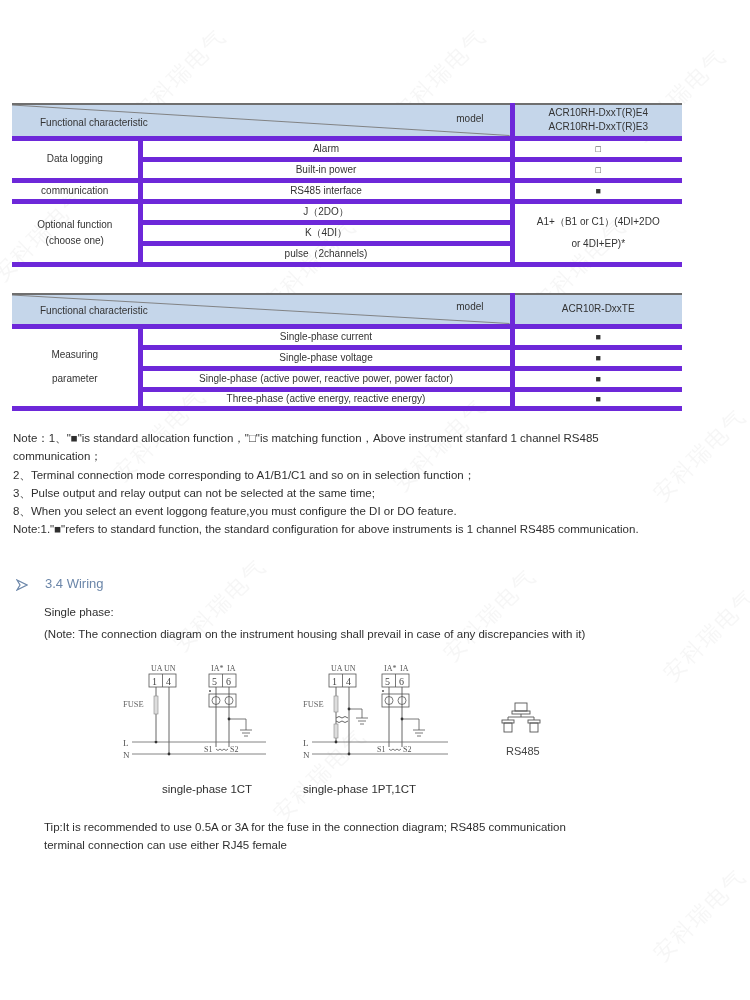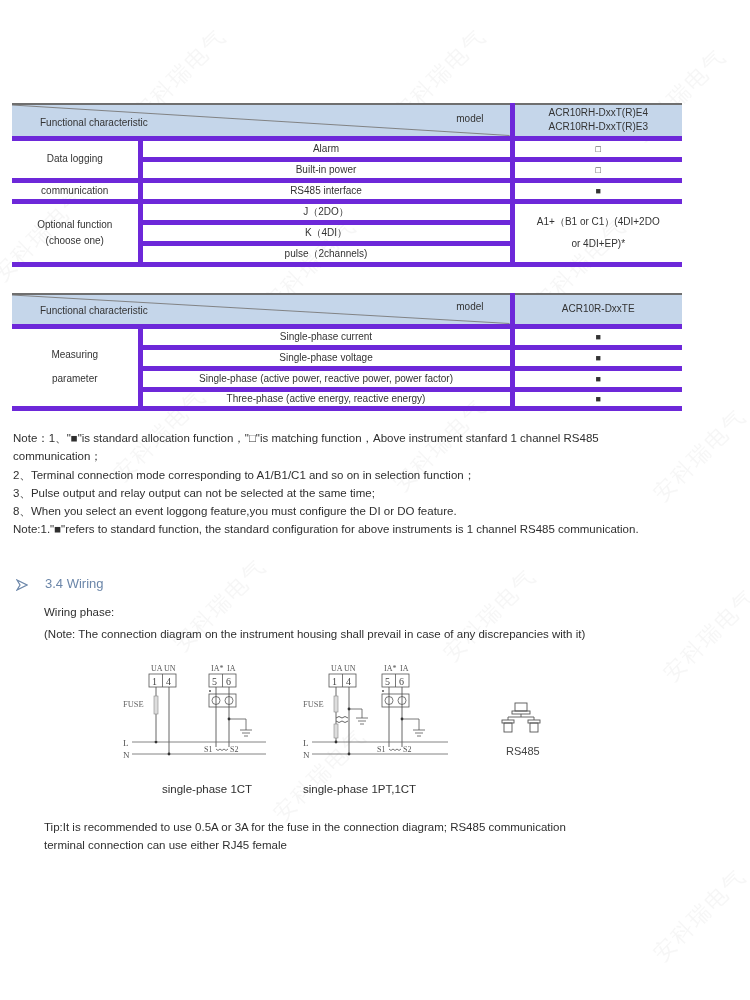--- a/index.html
+++ b/index.html
@@ -177,21 +177,21 @@
   <p>8、When you select an event loggong feature,you must configure the DI or DO feature.</p>
   <p>Note:1."■"refers to standard function, the standard configuration for above instruments is 1 channel RS485 communication.</p>
 </div>
 
 <div class="section-title">
   <svg class="arrow" viewBox="0 0 12 12">
     <path d="M1 1 L11 6 L1 11 L4 6 Z" fill="none" stroke="#6b86a9" stroke-width="1.2"></path>
   </svg>
   <span>3.4 Wiring</span>
 </div>
-<div class="sub" style="top:606px">Wiring phase:</div>
+<div class="sub" style="top:606px">Single phase:</div>
 <div class="sub" style="top:628px">(Note: The connection diagram on the instrument housing shall prevail in case of any discrepancies with it)</div>
 
 <div class="diagram" style="left:118px;top:660px">
   <svg width="160" height="110" viewBox="0 0 160 110">
     <g font-size="8" fill="#555">
       <text x="33" y="11">UA</text>
       <text x="46" y="11">UN</text>
       <text x="93" y="11">IA*</text>
       <text x="109" y="11">IA</text>
     </g>

